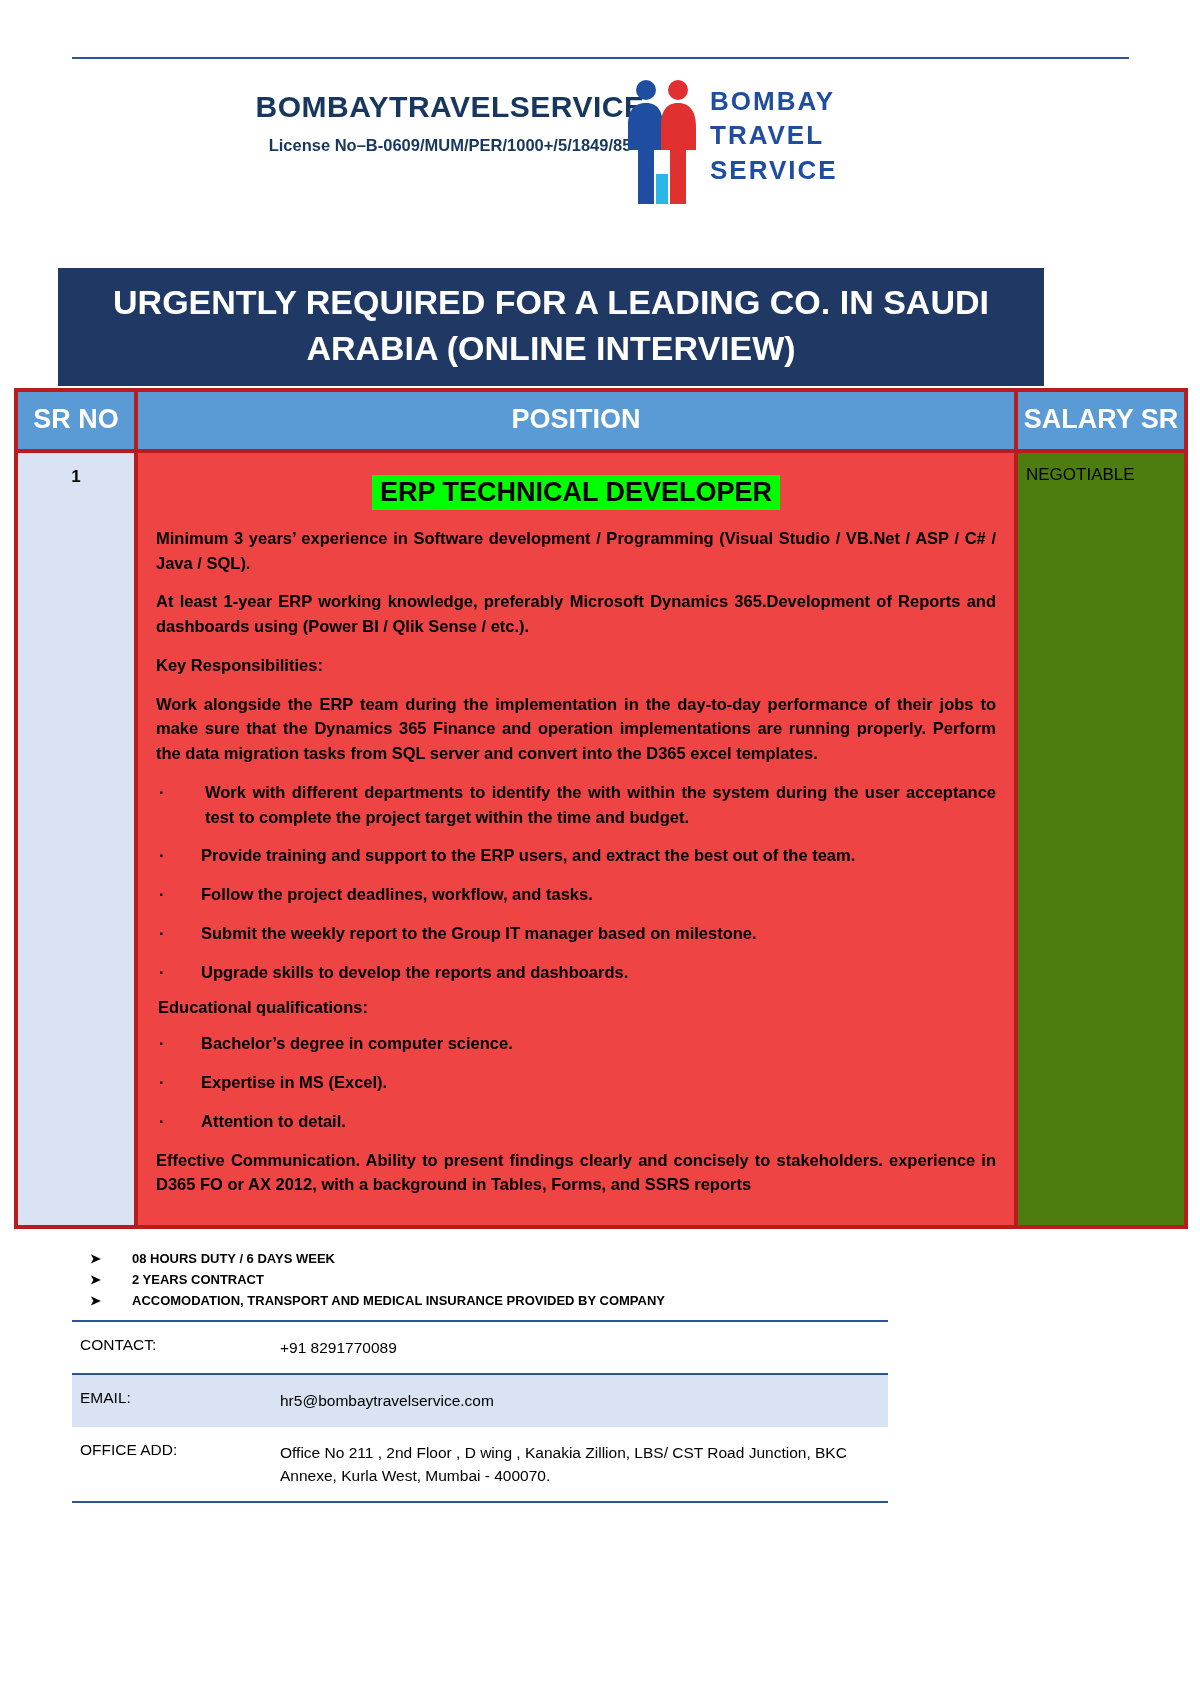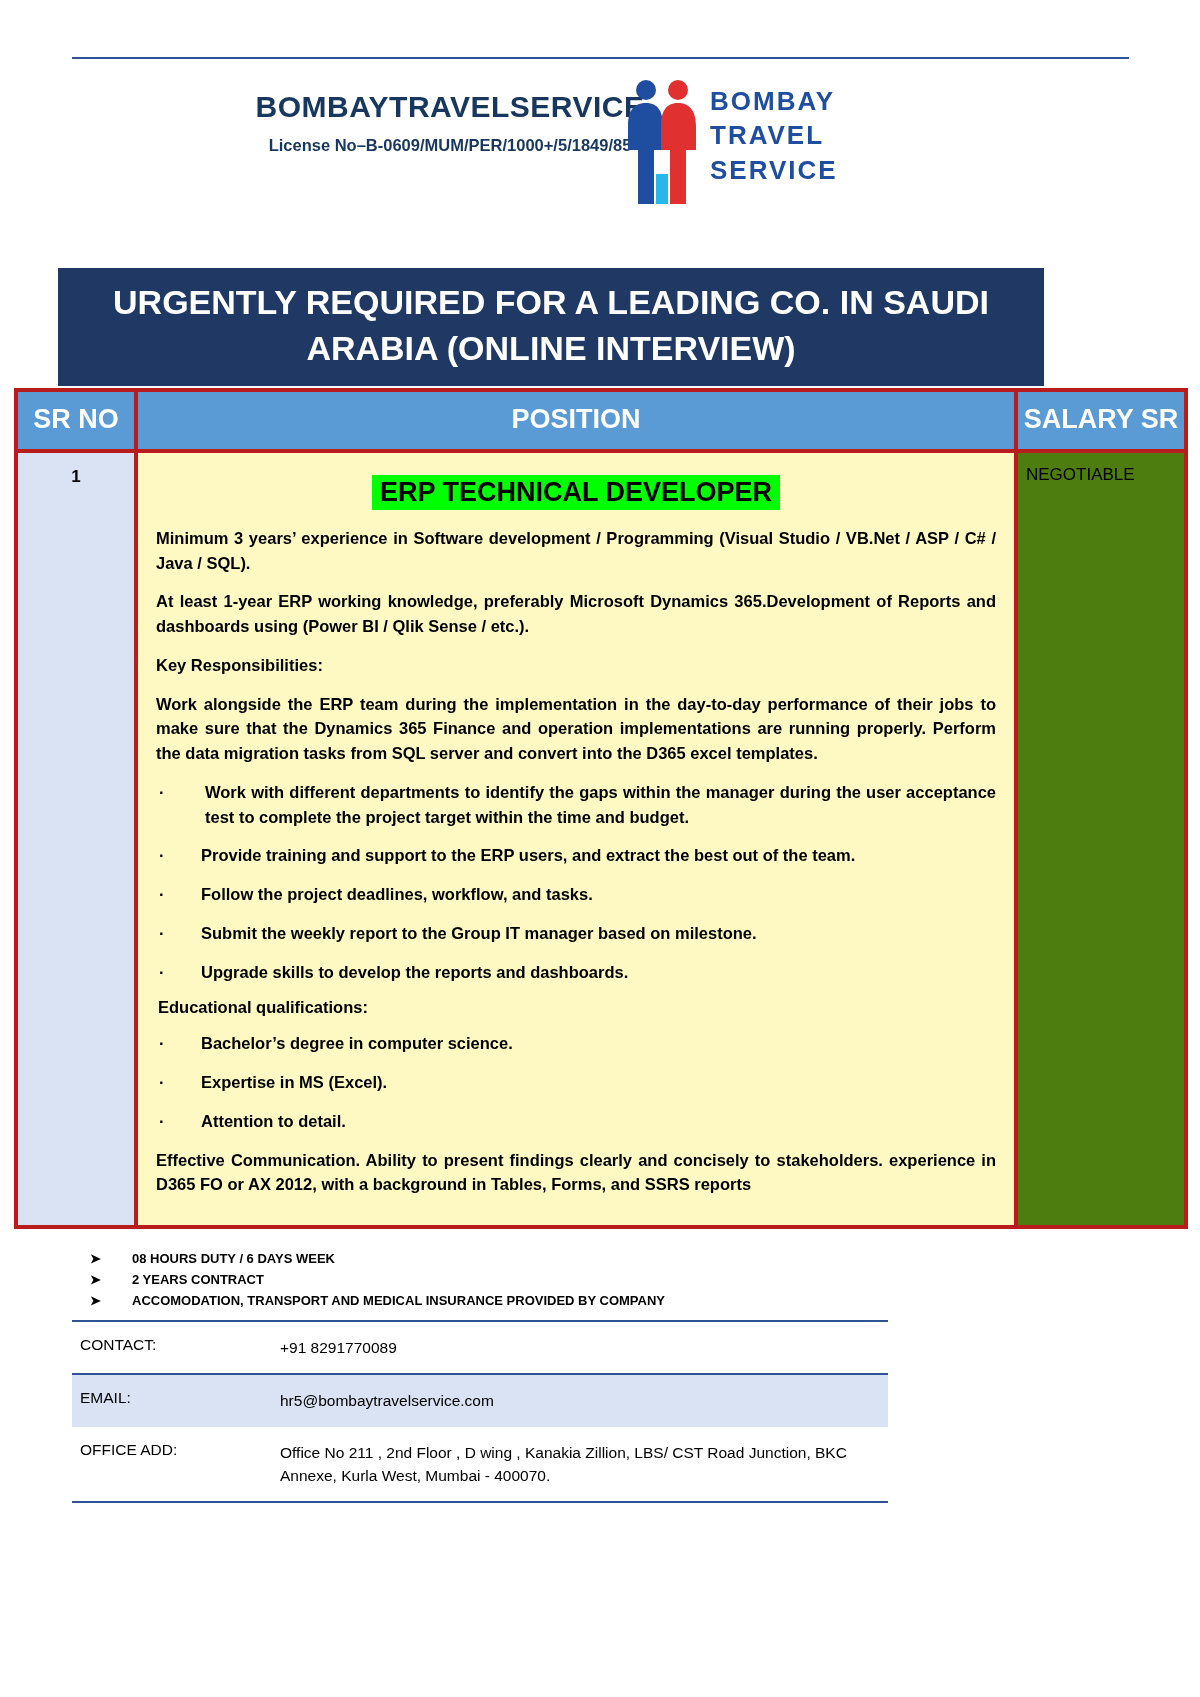--- a/index.html
+++ b/index.html
@@ -107,21 +107,21 @@
     font-weight: bold;
     text-align: center;
     padding: 10px 4px 12px 4px;
     line-height: 1.3;
     vertical-align: middle;
   }
   .col-sr { width: 120px; }
   .col-pos { width: 880px; }
   .col-sal { width: 170px; }
   .body-cell {
-    background: #fef9c3;
+    background: #ef4444;
     padding: 0;
   }
   .sr-no {
     background: #dae3f3;
     font-size: 17px;
     font-weight: bold;
     text-align: center;
     padding-top: 14px;
   }
   .salary-cell {
@@ -276,21 +276,21 @@
 
           <p class="p">Minimum 3 years’ experience in Software development / Programming (Visual Studio / VB.Net / ASP / C# / Java / SQL).</p>
           <p class="p">At least 1-year ERP working knowledge, preferably Microsoft Dynamics 365.Development of Reports and dashboards using (Power BI / Qlik Sense / etc.).</p>
 
           <p class="p">Key Responsibilities:</p>
 
           <p class="p">Work alongside the ERP team during the implementation in the day-to-day performance of their jobs to make sure that the Dynamics 365 Finance and operation implementations are running properly. Perform the data migration tasks from SQL server and convert into the D365 excel templates.</p>
 
           <div class="bullet-row wide">
             <div class="dot">·</div>
-            <div class="btext">Work with different departments to identify the gaps within the manager during the user acceptance test to complete the project target within the time and budget.</div>
+            <div class="btext">Work with different departments to identify the with within the system during the user acceptance test to complete the project target within the time and budget.</div>
           </div>
           <div class="bullet-row">
             <div class="dot">·</div>
             <div class="btext">Provide training and support to the ERP users, and extract the best out of the team.</div>
           </div>
           <div class="bullet-row">
             <div class="dot">·</div>
             <div class="btext">Follow the project deadlines, workflow, and tasks.</div>
           </div>
           <div class="bullet-row">

